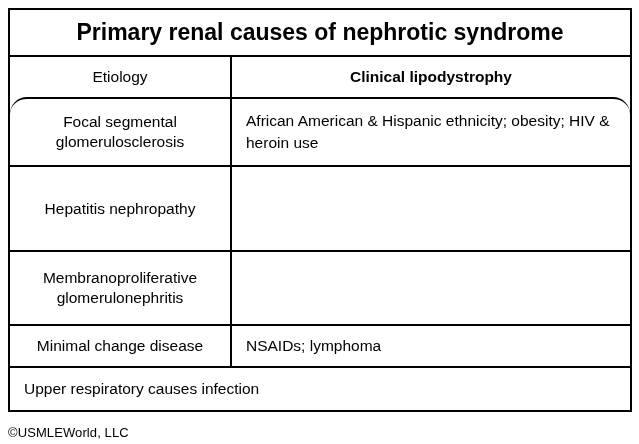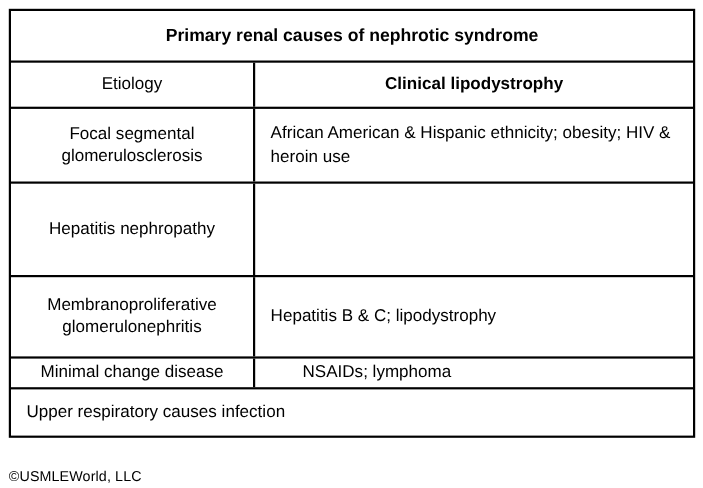--- a/index.html
+++ b/index.html
@@ -17,28 +17,28 @@
     width: 624px;
     border: 2px solid #000;
     background: #fff;
   }
   .row { display: flex; border-top: 2px solid #000; }
   .row:first-child { border-top: none; }
   .title-row { height: 45px; }
   .title-cell {
     flex: 1;
     display: flex; align-items: center; justify-content: center;
-    font-weight: bold; font-size: 16px;
+    font-weight: bold; font-size: 23px;
     text-align: center;
   }
   .header-row { height: 42px; }
-  .r-fsgs { height: 68px; }
+  .r-fsgs { height: 68px; border-radius: 17px; }
   .r-membranous { height: 85px; }
   .r-mpgn { height: 74px; }
-  .r-mcd { height: 28px; gap: 29px; }
+  .r-mcd { height: 42px; }
   .r-iga { height: 44px; }
   .cell-l {
     width: 222px;
     border-right: 2px solid #000;
     display: flex; align-items: center; justify-content: center;
     text-align: center;
     font-weight: normal; font-size: 15.5px;
     line-height: 20px;
     padding: 2px 6px;
   }
@@ -83,21 +83,20 @@
       <div class="cell-l">Focal segmental glomerulosclerosis</div>
       <div class="cell-r">African American &amp; Hispanic ethnicity; obesity; HIV &amp; heroin use</div>
     </div>
 
     <div class="row r-membranous">
       <div class="cell-l">Hepatitis nephropathy</div>
     </div>
 
     <div class="row r-mpgn">
       <div class="cell-l">Membranoproliferative glomerulonephritis</div>
-      <div class="cell-r">Hepatitis B &amp; C; lipodystrophy</div>
     </div>
 
     <div class="row r-mcd">
       <div class="cell-l">Minimal change disease</div>
       <div class="cell-r">NSAIDs; lymphoma</div>
     </div>
 
     <div class="row r-iga">
       <div class="cell-r">Upper respiratory causes infection</div>
     </div>

